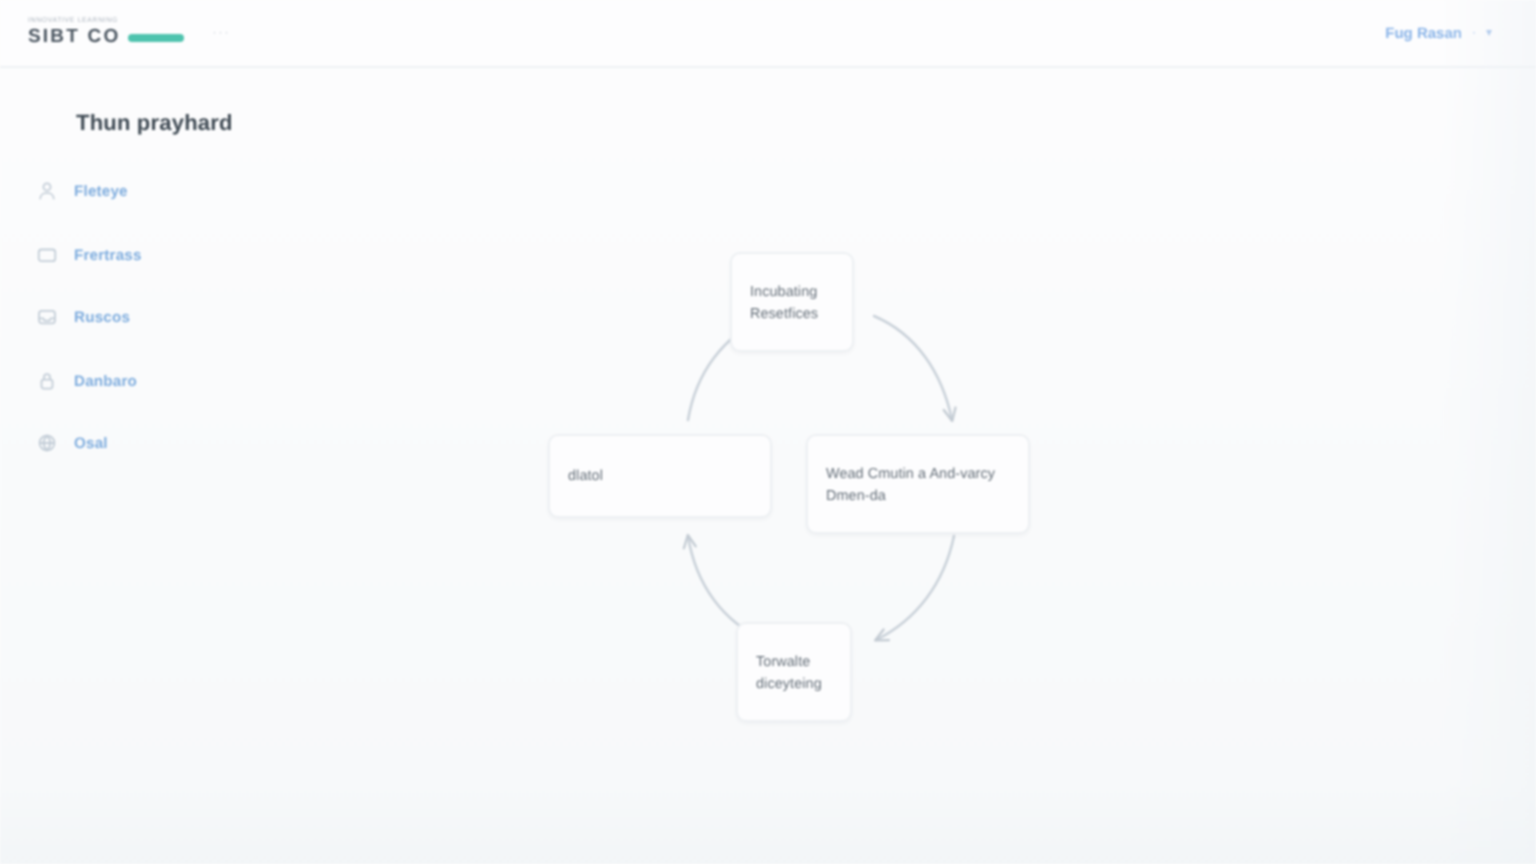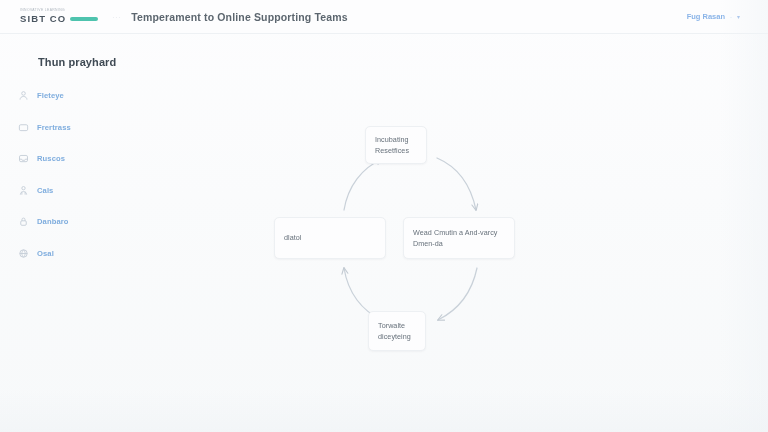--- a/index.html
+++ b/index.html
@@ -28,21 +28,21 @@
   .header {
     position: absolute;
     top: 0; left: 0;
     width: 768px;
     height: 34px;
     background: #fdfdfe;
     border-bottom: 1px solid #eef1f4;
     display: flex;
     align-items: center;
     box-sizing: border-box;
-    padding: 0 20px;
+    padding: 0 14px;
   }
 
   .logo-block {
     display: flex;
     align-items: center;
     gap: 4px;
     flex: 0 0 auto;
   }
   .logo-stack {
     display: flex;
@@ -185,21 +185,21 @@
   .node {
     position: absolute;
     box-sizing: border-box;
     background: #fdfdfe;
     border: 1px solid #edf0f3;
     border-radius: 5px;
     box-shadow: 0 1px 2px rgba(40,55,70,0.045);
     display: flex;
     align-items: center;
     justify-content: center;
-    padding: 7px 9px;
+    padding: 13px 9px;
     cursor: pointer;
   }
   .node-text {
     font-size: 7.2px;
     line-height: 1.55;
     color: #66707a;
     font-weight: 500;
     text-align: left;
     letter-spacing: 0.05px;
     width: 100%;
@@ -239,21 +239,20 @@
     <div class="logo-block">
       <div class="logo-stack">
         <div class="logo-tag">INNOVATIVE LEARNING</div>
         <div class="logo-name">SIBT CO</div>
       </div>
       <div class="logo-bar"></div>
     </div>
 
     <div class="header-sep">···</div>
 
-    <div class="header-title">Temperament to Online Supporting Teams</div>
 
     <div class="header-spacer"></div>
 
     <div class="header-right">
       <span class="header-user">Fug Rasan</span>
       <span class="header-caret">·</span>
       <span class="header-caret">▾</span>
     </div>
 
   </div>
@@ -285,30 +284,20 @@
       <div class="nav-item">
         <span class="nav-icon">
           <svg width="11" height="11" viewBox="0 0 16 16" fill="none" stroke="currentColor" stroke-width="1.3">
             <rect x="2.2" y="3.6" width="11.6" height="9" rx="2"></rect>
             <path d="M2.2 9h3l1 1.6h3.6L10.8 9h3"></path>
           </svg>
         </span>
         <span class="nav-label">Ruscos</span>
       </div>
 
-      <div class="nav-item">
-        <span class="nav-icon">
-          <svg width="11" height="11" viewBox="0 0 16 16" fill="none" stroke="currentColor" stroke-width="1.3">
-            <circle cx="8" cy="4.6" r="2.4"></circle>
-            <path d="M3.4 14c0-2.6 2-4.4 4.6-4.4s4.6 1.8 4.6 4.4"></path>
-            <path d="M5.6 9.8v4.2M10.4 9.8v4.2"></path>
-          </svg>
-        </span>
-        <span class="nav-label">Cals</span>
-      </div>
 
       <div class="nav-item">
         <span class="nav-icon">
           <svg width="11" height="11" viewBox="0 0 16 16" fill="none" stroke="currentColor" stroke-width="1.3">
             <rect x="4" y="7" width="8" height="6.5" rx="1.6"></rect>
             <path d="M5.8 7V5.2a2.2 2.2 0 0 1 4.4 0V7"></path>
           </svg>
         </span>
         <span class="nav-label">Danbaro</span>
       </div>

